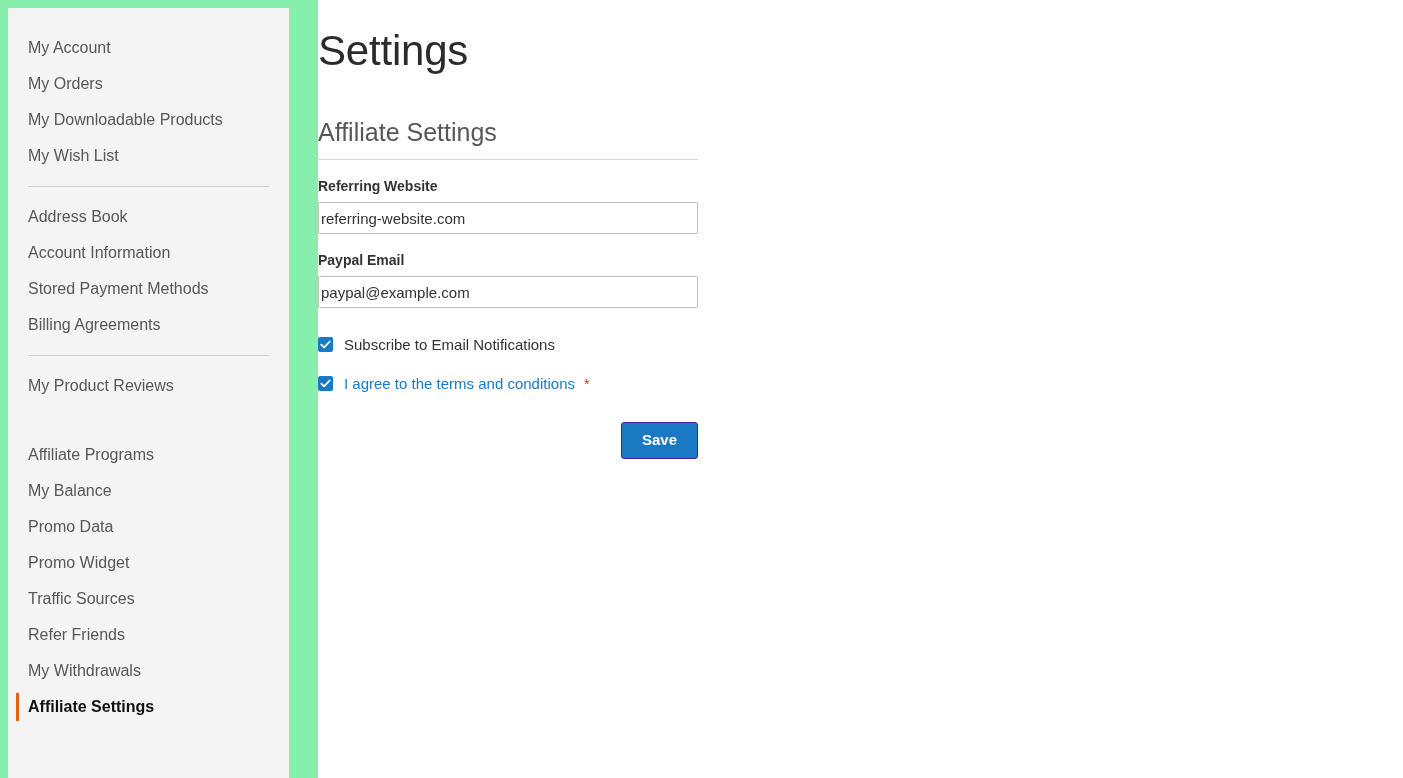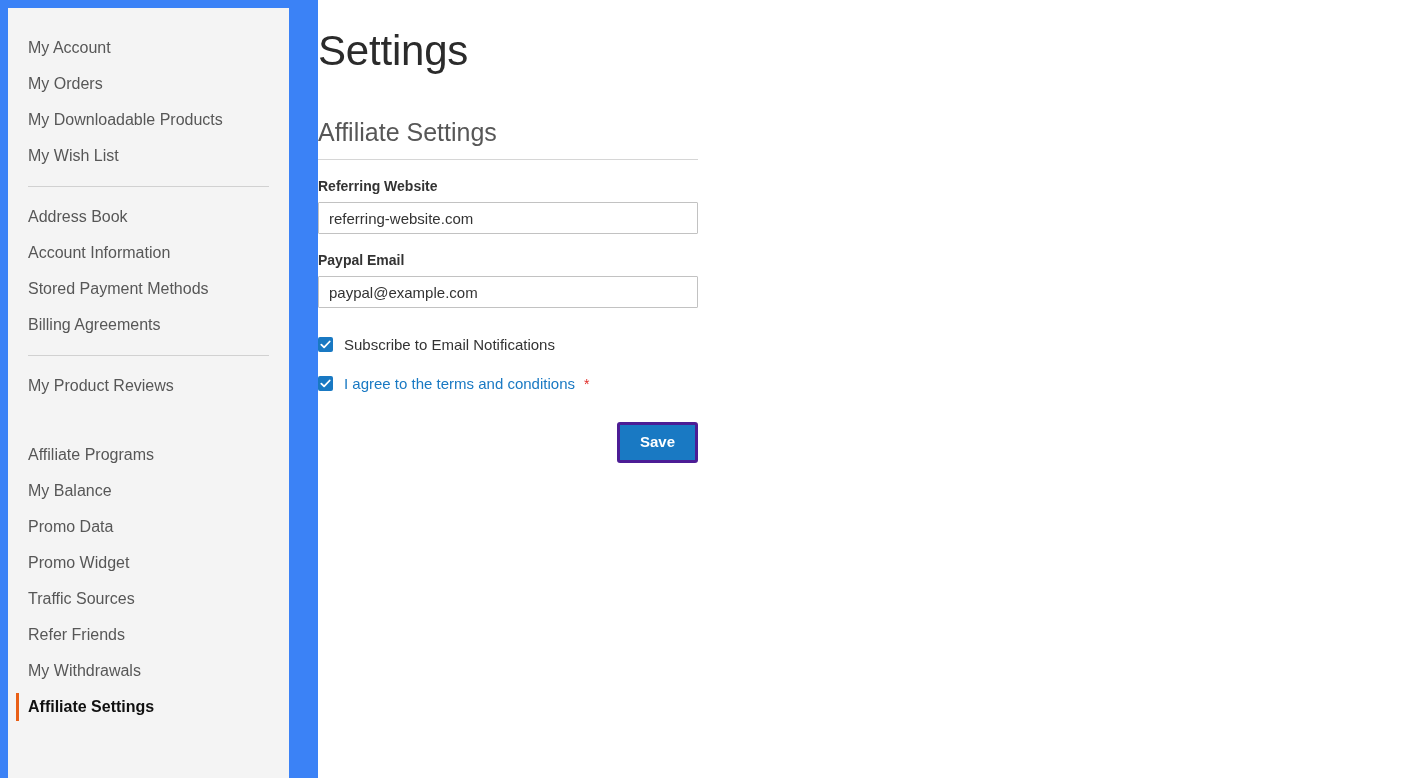--- a/index.html
+++ b/index.html
@@ -10,21 +10,21 @@
     height: 778px;
     background: #ffffff;
     font-family: "Liberation Sans", sans-serif;
     overflow: hidden;
   }
 
   #page {
     position: relative;
     width: 1403px;
     height: 778px;
-    background: #3b82f6;
+    background: #86efac;
   }
 
   
   #sidebar {
     position: absolute;
     left: 8px;
     top: 8px;
     width: 281px;
     height: 770px;
     background: #f4f4f4;
@@ -106,21 +106,21 @@
     display: block;
     font-size: 14px;
     font-weight: bold;
     color: #333333;
     margin-bottom: 8px;
   }
   .text-input {
     display: block;
     width: 380px;
     height: 32px;
-    padding: 4px 10px;
+    padding: 4px 2px;
     font-size: 15px;
     color: #333333;
     background: #ffffff;
     border: 1px solid #c2c2c2;
     border-radius: 1px;
     font-family: "Liberation Sans", sans-serif;
     outline: none;
   }
 
   .check-row {
@@ -158,21 +158,21 @@
 
   #actions {
     width: 380px;
     margin-top: 30px;
     text-align: right;
   }
   #save-button {
     display: inline-block;
     background: #1979c3;
     color: #ffffff;
-    border: 3px solid #4c1d95;
+    border: 1px solid #4c1d95;
     border-radius: 3px;
     font-size: 15px;
     font-weight: bold;
     padding: 9px 20px;
     font-family: "Liberation Sans", sans-serif;
     cursor: pointer;
     line-height: 1.1;
   }
 </style>
 </head>

